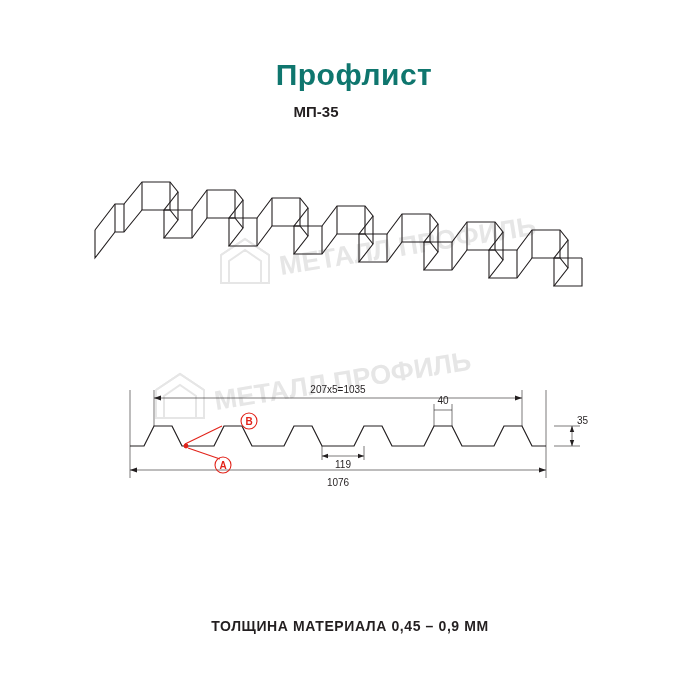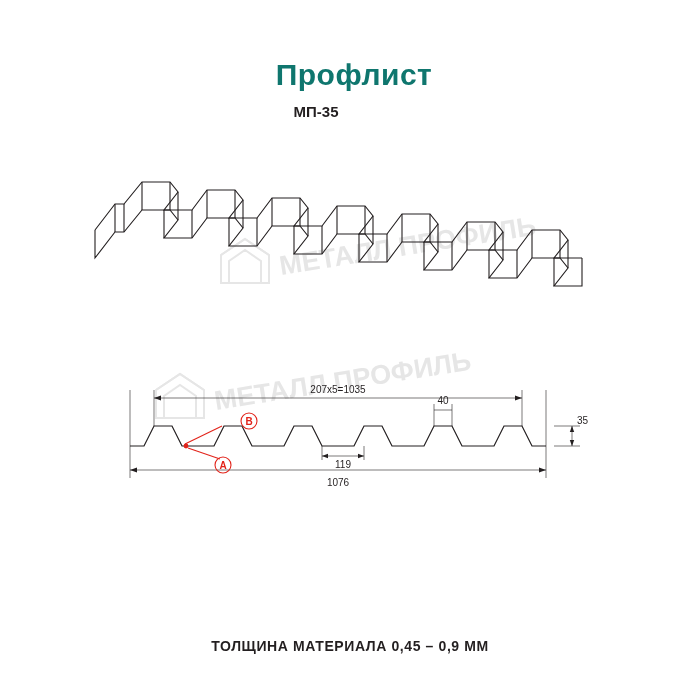--- a/index.html
+++ b/index.html
@@ -44,21 +44,20 @@
   .footer-note {
     position: absolute;
     top: 618px;
     left: 0;
     width: 700px;
     text-align: center;
     font-size: 14px;
     font-weight: bold;
     letter-spacing: 0.6px;
     color: #231f20;
-    margin-top: 20px;
   }
   .iso-wrap {
     position: absolute;
     top: 160px;
     left: 60px;
     width: 580px;
     height: 150px;
   }
   .section-wrap {
     position: absolute;

